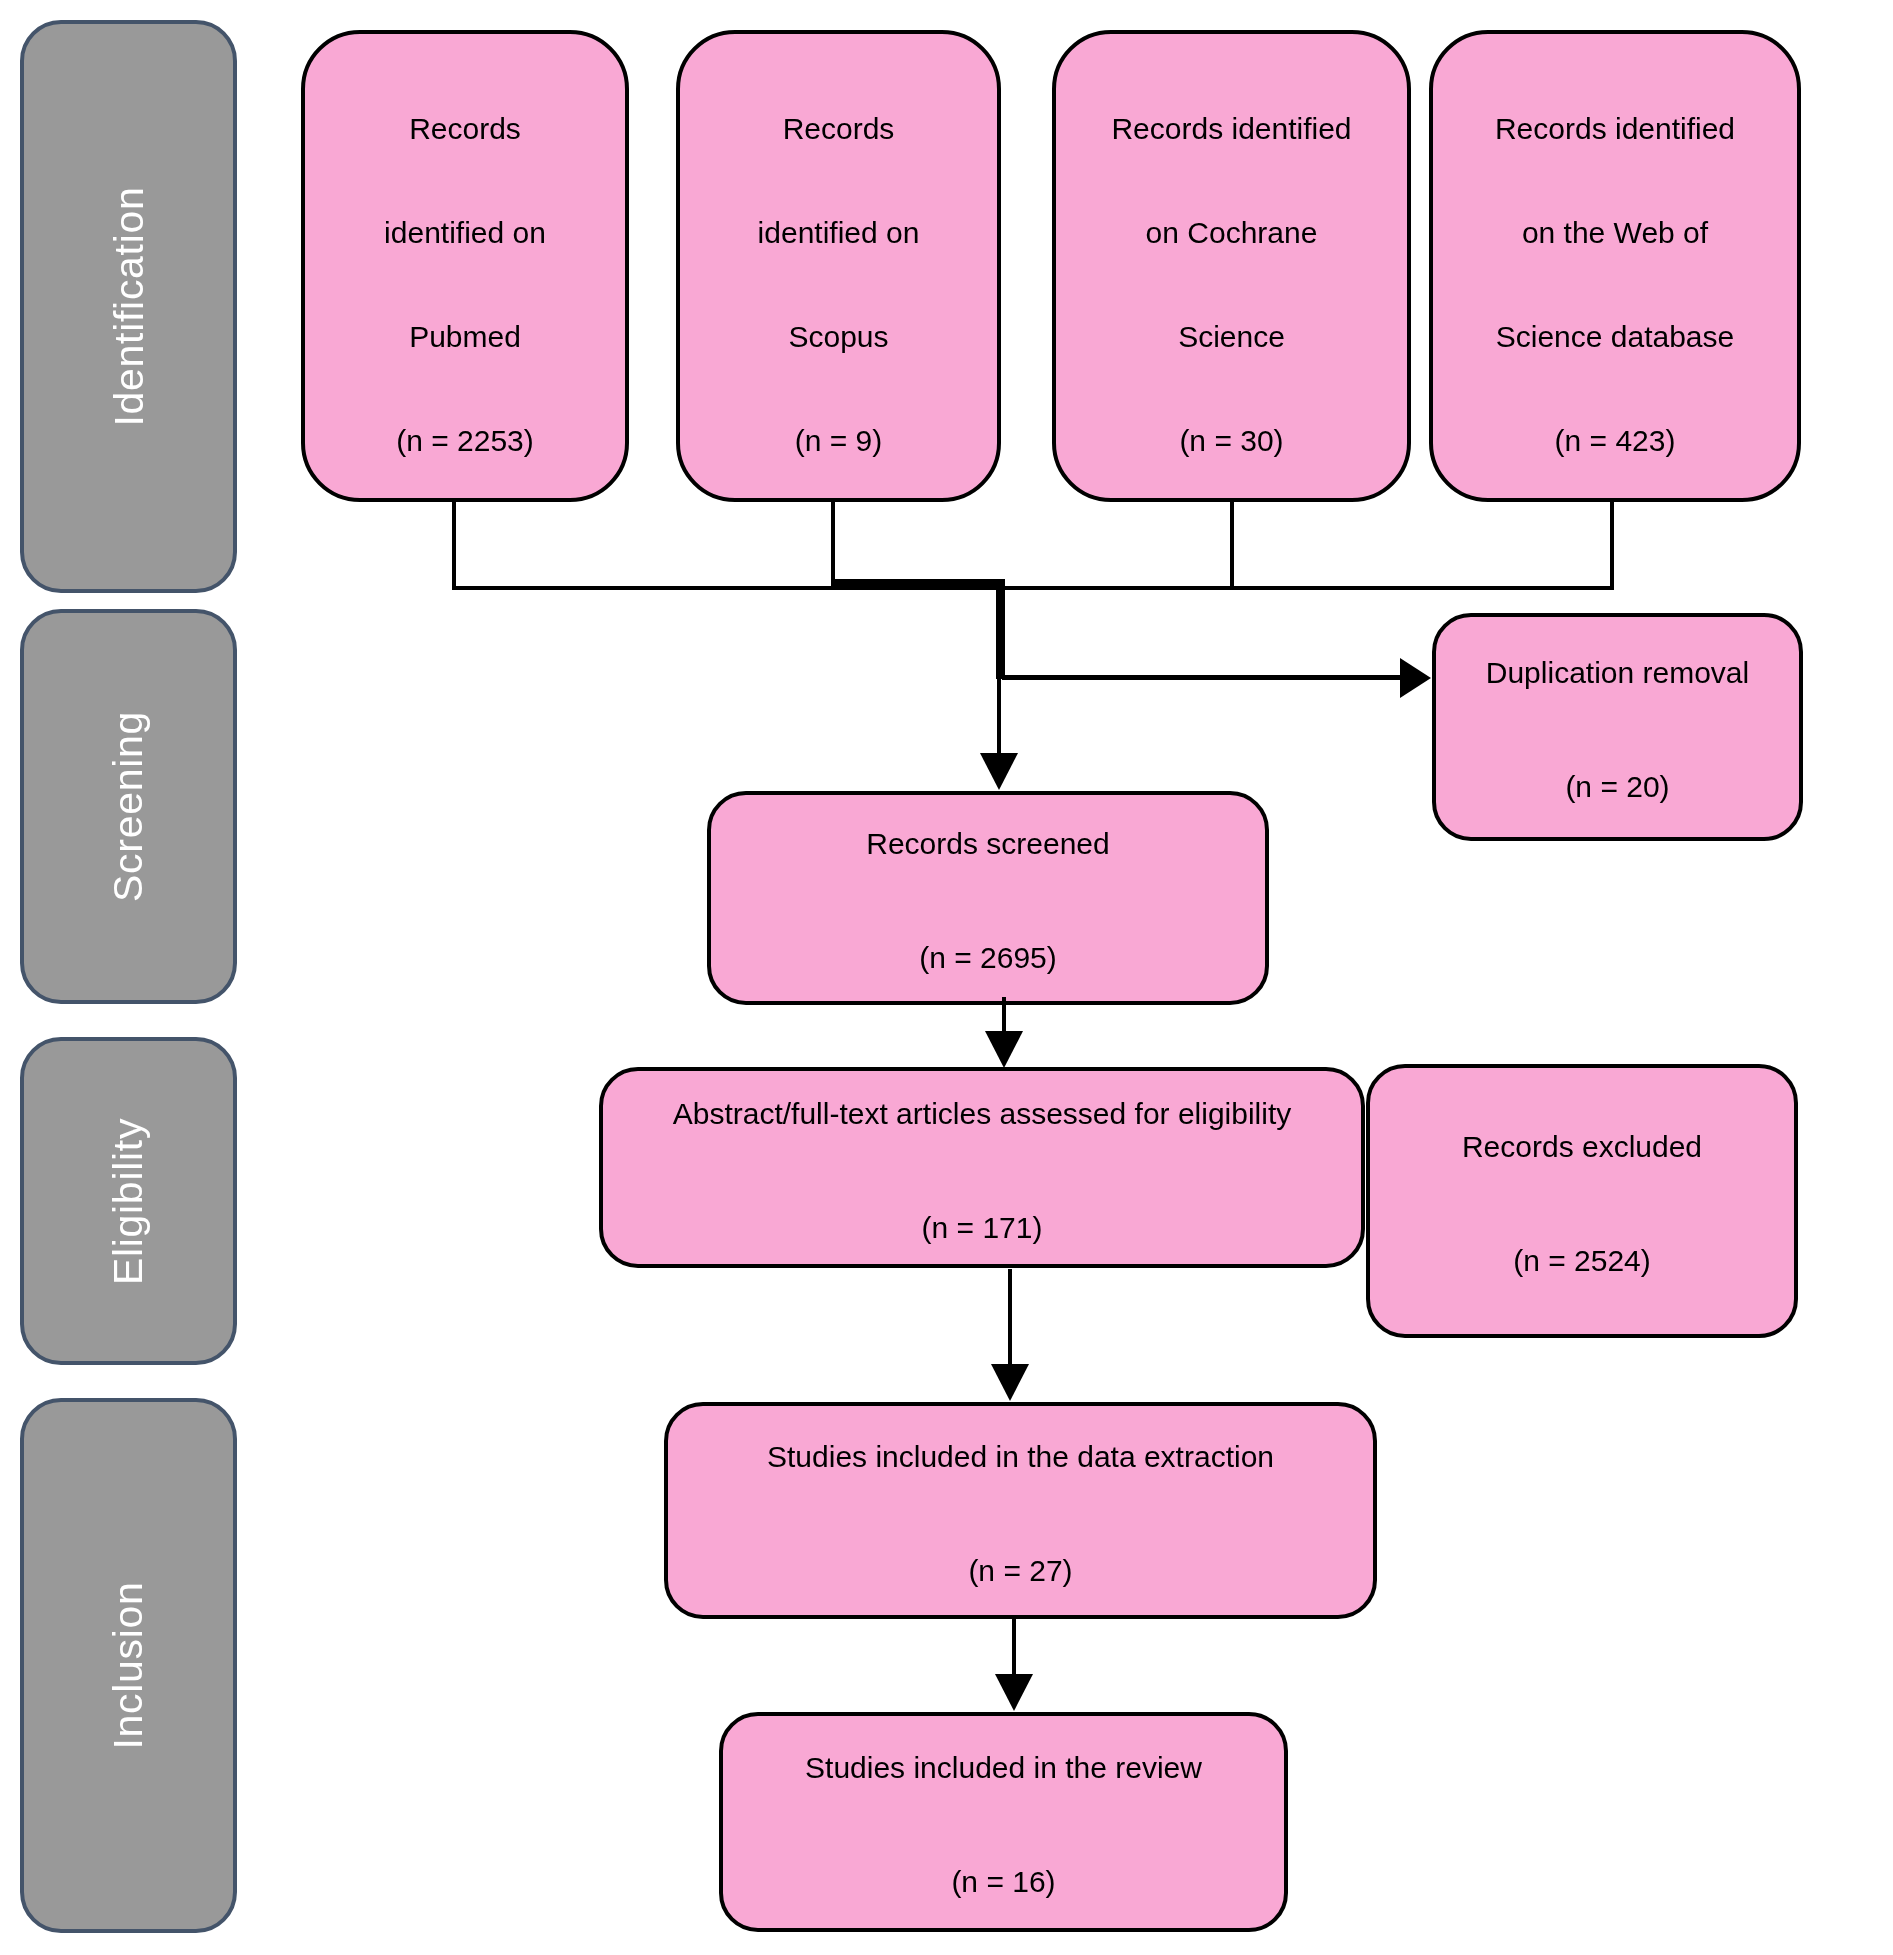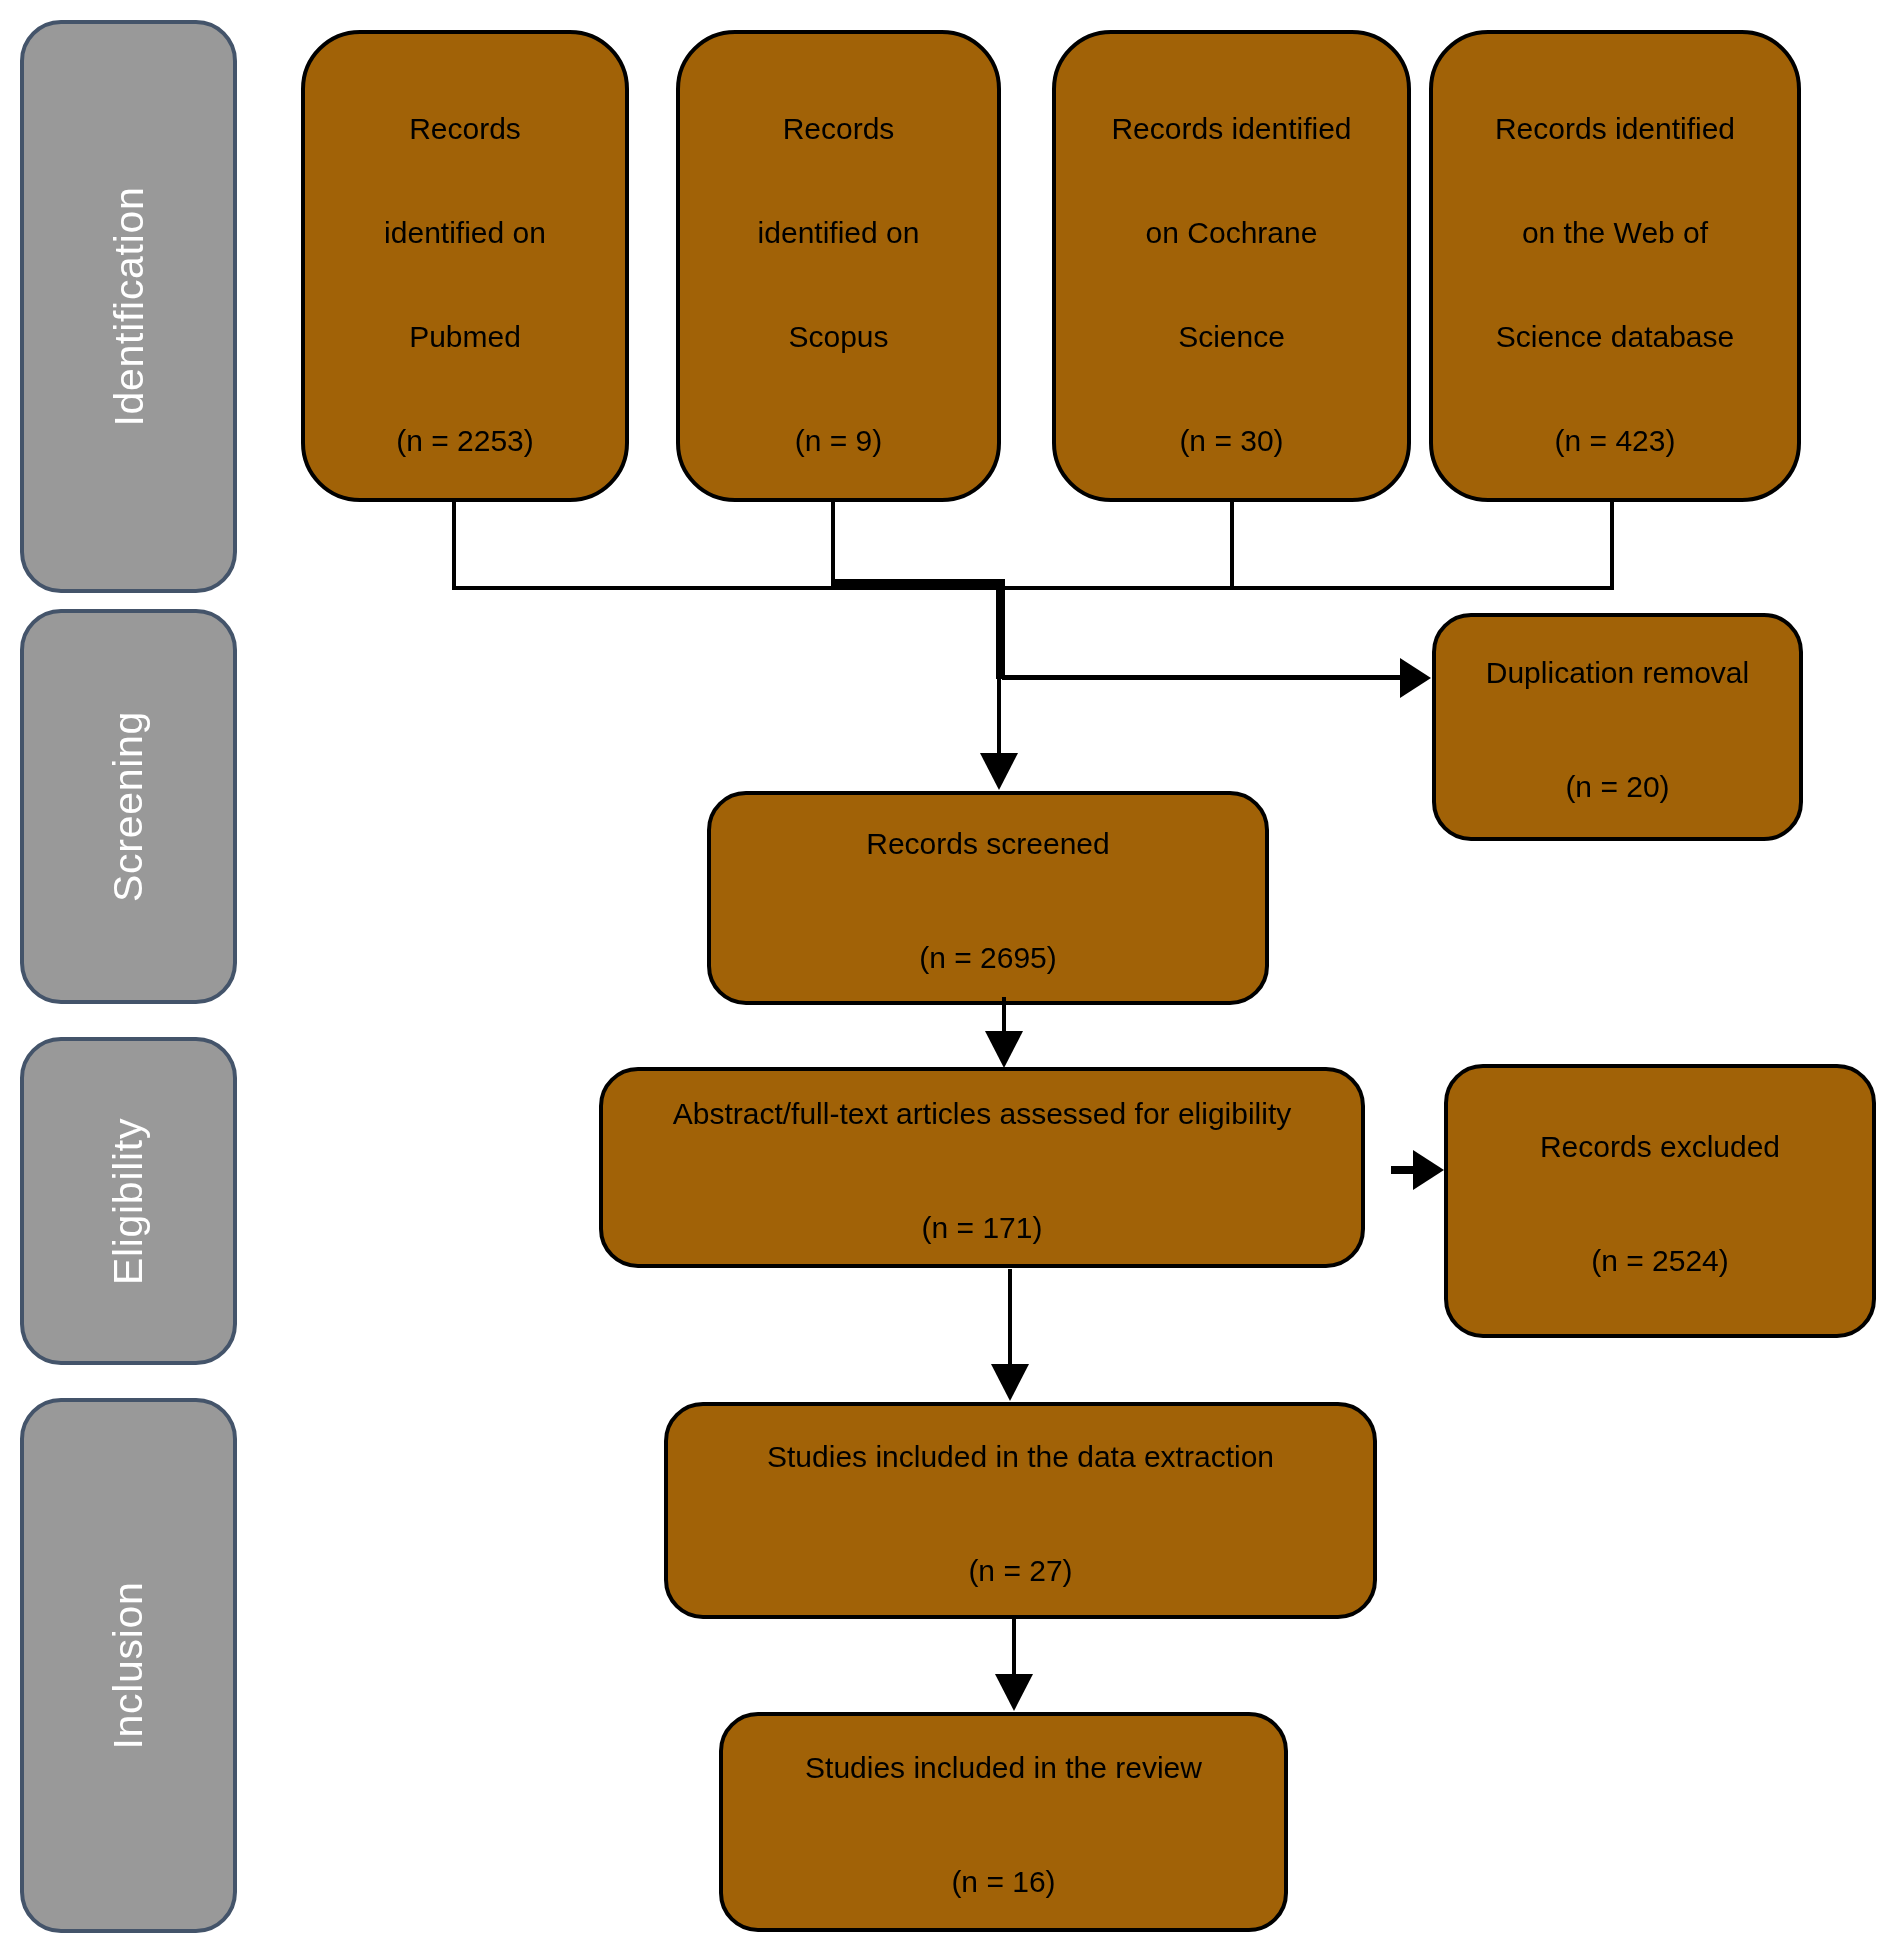--- a/index.html
+++ b/index.html
@@ -23,21 +23,21 @@
     transform:rotate(-90deg);
     white-space:nowrap;
     color:#ffffff;
     font-size:41px;
     letter-spacing:0.7px;
   }
   
   .flow-box{
     position:absolute;
     box-sizing:border-box;
-    background:#a16207;
+    background:#f9a8d4;
     border:4.7px solid #000000;
     display:flex;flex-direction:column;
     align-items:center;justify-content:center;
     text-align:center;
     color:#000000;
     font-size:30px;
   }
   .r-big{border-radius:59px;}
   .r-med{border-radius:39px;}
   .lines4{gap:64px;padding-top:37px;}
@@ -116,21 +116,21 @@
 
   <div class="cline" style="left:1002px;top:997px;width:4px;height:35px;"></div>
   <div class="tri tri-down" style="left:985px;top:1031px;"></div>
   <div class="flow-box r-med lines2" style="left:599px;top:1067px;width:766px;height:201px;">
     <div class="line">Abstract/full-text articles assessed for eligibility</div>
     <div class="line">(n = 171)</div>
   </div>
 
   <div class="cline" style="left:1391px;top:1166px;width:27px;height:8px;"></div>
   <div class="tri tri-right" style="left:1413px;top:1150px;"></div>
-  <div class="flow-box r-med lines2" style="left:1444px;top:1064px;width:432px;height:274px;">
+  <div class="flow-box r-med lines2" style="left:1366px;top:1064px;width:432px;height:274px;">
     <div class="line">Records excluded</div>
     <div class="line">(n = 2524)</div>
   </div>
 
   <div class="cline" style="left:1008px;top:1269px;width:4px;height:95px;"></div>
   <div class="tri tri-down" style="left:991px;top:1364px;"></div>
   <div class="flow-box r-med lines2" style="left:664px;top:1402px;width:713px;height:217px;">
     <div class="line">Studies included in the data extraction</div>
     <div class="line">(n = 27)</div>
   </div>

